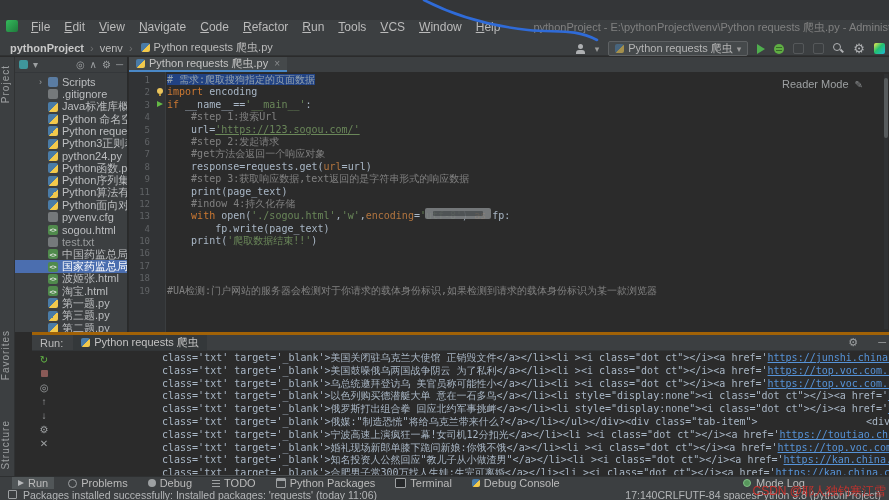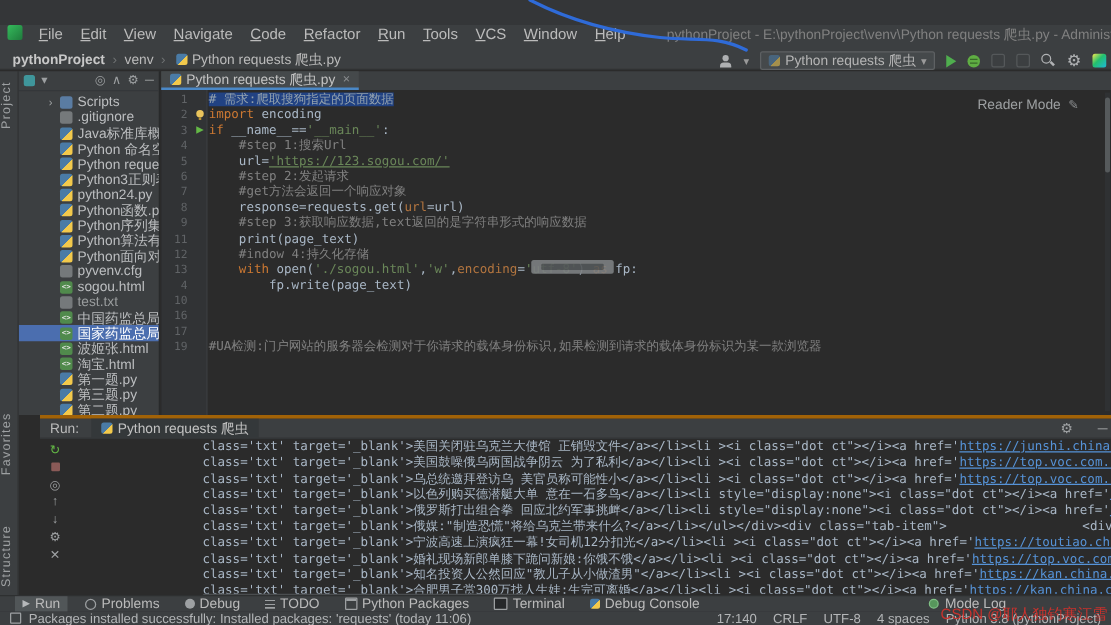--- a/index.html
+++ b/index.html
@@ -109,21 +109,21 @@
   .bic-debug{width:8px;height:8px;border-radius:50%;background:#9da0a2}
   .bic-todo{width:8px;height:7px;background:repeating-linear-gradient(#9da0a2 0 1px,transparent 1px 3px)}
   .bic-packages{width:8px;height:8px;border:1px solid #9da0a2;border-radius:1px;background:linear-gradient(#9da0a2 0 2px,transparent 2px)}
   .bic-terminal{width:9px;height:8px;background:#26282a;border:1px solid #9da0a2;border-radius:1px}
   .bic-console{width:8px;height:8px;border-radius:2px;background:linear-gradient(135deg,#4a7ba6 55%,#f2c94c 55%)}
   .evlog{margin-left:auto;margin-right:84px;display:flex;align-items:center;gap:5px;color:#bbbbbb}
   .evdot{width:8px;height:8px;border-radius:50%;background:#57965c;border:1px solid #7fbf84;box-sizing:border-box}
   .srow{position:absolute;left:0;top:489px;width:889px;height:11px;background:#3c3f41;display:flex;align-items:center;
         padding:0 8px;box-sizing:border-box;font-size:10.5px;color:#b4b6b8}
   .srow .micon{width:7px;height:7px;border:1px solid #9da0a2;border-radius:1px;margin-right:6px;flex:none}
-  .sright{margin-left:auto;display:flex;gap:13px;white-space:nowrap}
+  .sright{margin-left:auto;display:flex;gap:0;white-space:nowrap}
   
   .wm{position:absolute;right:3px;bottom:0;z-index:60;font-size:12px;color:rgba(207,49,44,.95);white-space:nowrap}
   .annot{position:absolute;left:0;top:0;z-index:70;pointer-events:none}
 </style>
 </head>
 <body>
 
 <div id="app">
 
   <div class="topstrip"></div>
@@ -370,28 +370,34 @@
             <span class="ecode"><span class="seg p">    </span><span class="seg k">with</span><span class="seg p"> open(</span><span class="seg s">'./sogou.html'</span><span class="seg p">,</span><span class="seg s">'w'</span><span class="seg p">,</span><span class="seg a">encoding</span><span class="seg p">=</span><span class="seg s">'utf-8'</span><span class="seg p">) </span><span class="seg k">as</span><span class="seg p"> fp:</span></span>
           </div>
           <div class="eline">
             <span class="lnum">4</span>
             <span class="gicon"></span>
             <span class="ecode"><span class="seg p">        fp.write(page_text)</span></span>
           </div>
           <div class="eline">
             <span class="lnum">10</span>
             <span class="gicon"></span>
+            <span class="ecode"><span class="seg p">    print(</span><span class="seg s">'爬取数据结束!!'</span><span class="seg p">)</span></span>
           </div>
           <div class="eline">
             <span class="lnum">16</span>
             <span class="gicon"></span>
             <span class="ecode"></span>
           </div>
           <div class="eline">
             <span class="lnum">17</span>
+            <span class="gicon"></span>
+            <span class="ecode"></span>
+          </div>
+          <div class="eline">
+            <span class="lnum">18</span>
             <span class="gicon"></span>
             <span class="ecode"></span>
           </div>
           <div class="eline">
             <span class="lnum">19</span>
             <span class="gicon"></span>
             <span class="ecode"><span class="seg c">#UA检测:门户网站的服务器会检测对于你请求的载体身份标识,如果检测到请求的载体身份标识为某一款浏览器</span></span>
           </div>
         </div>
       <div class="reader">

